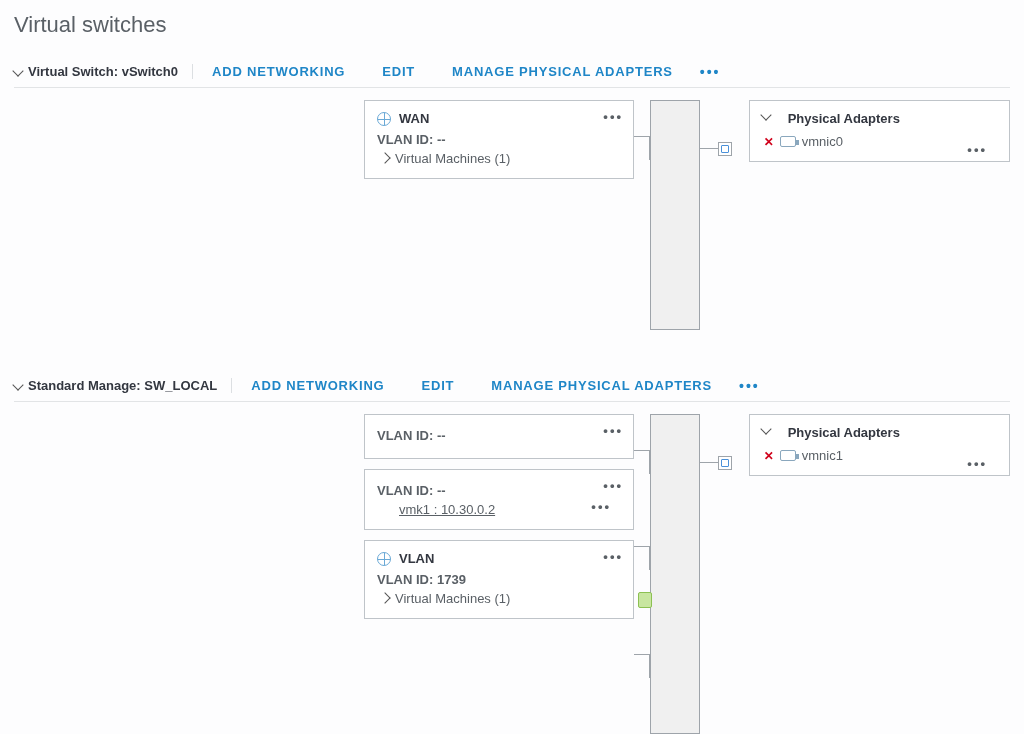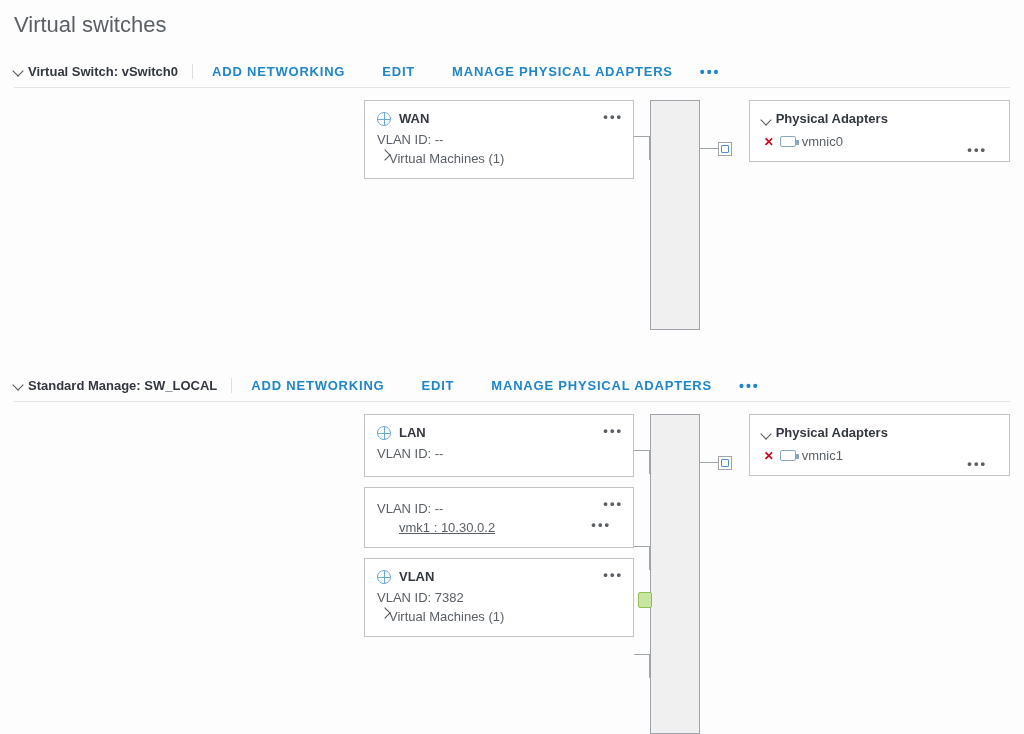--- a/index.html
+++ b/index.html
@@ -87,22 +87,22 @@
   .pg-head{
     display:flex;align-items:center;gap:8px;
     font-weight:600;color:var(--text-dark);
     margin-bottom:6px;
   }
   .pg-dots,.pa-dots{
     position:absolute;top:8px;right:10px;
     color:var(--text-med);font-weight:700;letter-spacing:2px;
     cursor:pointer;
   }
-  .pg-line{margin:3px 0 3px 0;color:var(--text-med);}
-  .pg-sub{display:flex;gap:0;margin:4px 0 0 4px;color:var(--text-med);}
+  .pg-line{margin:3px 0 3px 0;color:var(--text-med);font-weight:bold;}
+  .pg-sub{display:flex;align-items:center;gap:6px;margin:4px 0 0 4px;color:var(--text-med);}
   .pg-subitem{margin:4px 0 0 22px;color:var(--text-med);position:relative;text-decoration:underline;}
   .pg-subitem .pg-dots{top:-3px;}
 
   
   .bridge{
     width:90px;
     align-self:stretch;
     position:relative;
   }
   .bridge-core{
@@ -129,21 +129,21 @@
   }
   
   .doc-chip{
     position:absolute;left:4px;width:14px;height:16px;
     background:#c8e6a0;border:1px solid #8cc152;border-radius:2px;
   }
 
   
   .phys-panel{width:265px;margin-left:26px;}
   .phys-head{
-    display:flex;align-items:flex-end;gap:6px;
+    display:flex;align-items:flex-start;gap:18px;
     font-weight:600;color:var(--text-dark);margin-bottom:8px;
   }
   .phys-item{
     display:flex;align-items:center;gap:6px;
     color:var(--text-med);position:relative;padding-left:2px;
   }
 
   
   .chev{display:inline-block;width:8px;height:8px;border-right:1.5px solid #555;border-bottom:1.5px solid #555;}
   .chev-down{transform:rotate(45deg);margin-bottom:2px;}
@@ -227,44 +227,40 @@
     <span class="action-link">Edit</span>
     <span class="action-link">Manage Physical Adapters</span>
     <span class="header-dots">•••</span>
   </div>
 
   <div class="topo-row" style="margin-bottom:0;">
 
     <div class="col portgroups">
 
       <div class="portgroup">
-        <div class="pg-head">
-          <span class="globe-ico"></span>
-          <span>LAN</span>
-        </div>
         <span class="pg-dots">•••</span>
         <div class="pg-line">VLAN ID: --</div>
       </div>
 
       <div class="portgroup">
         <span class="pg-dots">•••</span>
         <div class="pg-line">VLAN ID: --</div>
         <div class="pg-subitem">
           <span>vmk1 : 10.30.0.2</span>
           <span class="pg-dots">•••</span>
         </div>
       </div>
 
       <div class="portgroup">
         <div class="pg-head">
           <span class="globe-ico"></span>
           <span>VLAN</span>
         </div>
         <span class="pg-dots">•••</span>
-        <div class="pg-line">VLAN ID: 7382</div>
+        <div class="pg-line">VLAN ID: 1739</div>
         <div class="pg-sub">
           <span class="chev chev-right"></span>
           <span>Virtual Machines (1)</span>
         </div>
       </div>
 
     </div>
 
     <div class="bridge" style="height:320px;">
       <div class="bridge-core"></div>

